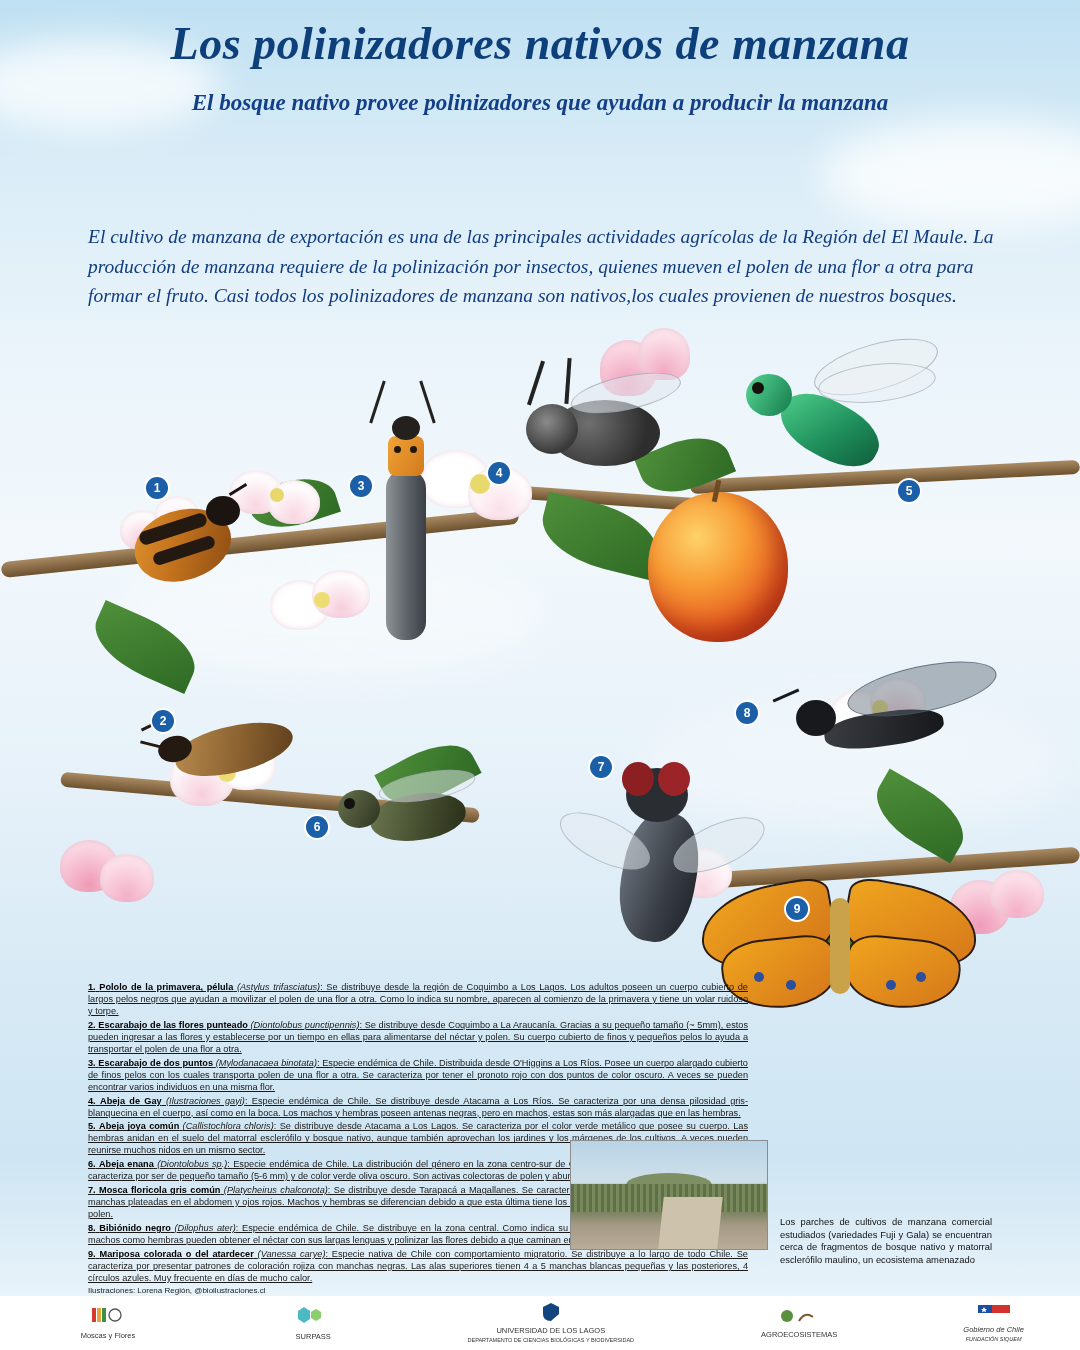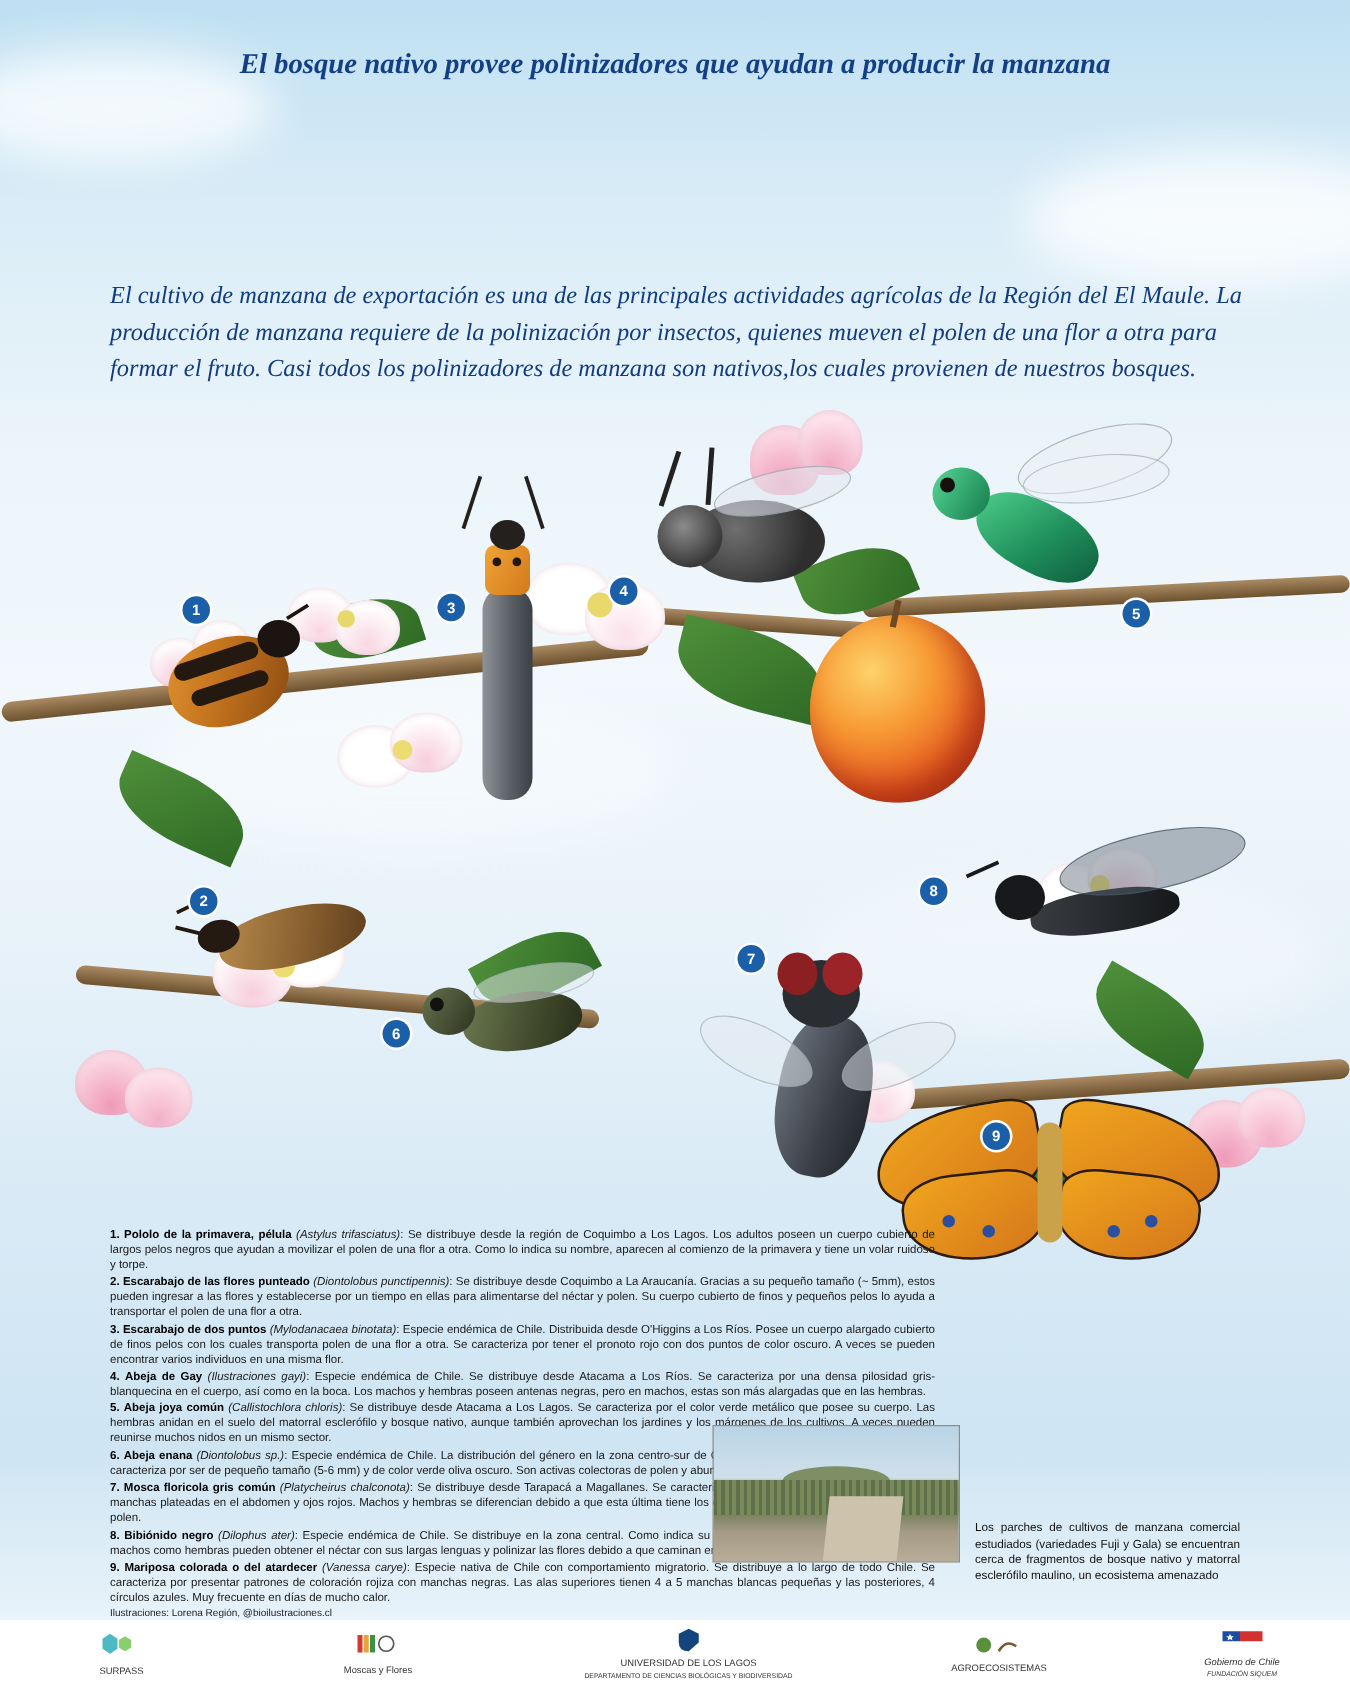--- a/index.html
+++ b/index.html
@@ -43,21 +43,21 @@
   
   .apple { position:absolute; border-radius:50% 50% 48% 48%;
     background:radial-gradient(circle at 35% 30%, #ffd26a 0%, #f79a34 35%, #e4551f 70%, #b8331a 100%);
     box-shadow:inset -10px -12px 22px rgba(120,20,10,.45);}
 
   
   .bfly-wing { position:absolute; background:linear-gradient(145deg,#f0a51e,#d4761a); border:2px solid #2b1b10; }
 
   
   .species { position:absolute; left:88px; top:982px; width:660px;
-     font-size:9.2px; line-height:1.30; color:#1a1a1a; text-align:justify; }
+     font-size:9.2px; line-height:1.30; color:#1a1a1a; text-align:justify;text-decoration:underline; }
   .species p { margin:0 0 2px 0; }
   .species b { color:#000; }
   .species i { font-style:italic; }
 
   
   .photo { position:absolute; left:570px; top:1140px; width:196px; height:108px;
      background:linear-gradient(to bottom,#b9d4e6 0%,#cfe0ea 38%,#8a9a6f 45%,#6e7d55 62%,#a59a86 78%,#b9ad99 100%);
      border:1px solid #8c8c8c; overflow:hidden; }
   .photo .road { position:absolute; left:46%; top:52%; width:30%; height:48%;
      background:#cdc3ad; transform:skewX(-6deg); }
@@ -80,20 +80,21 @@
 <body>
 
 <div class="poster">
 
   <div class="cloud" style="left:-40px;top:40px;width:260px;height:90px;"></div>
   <div class="cloud" style="left:820px;top:120px;width:320px;height:110px;"></div>
   <div class="cloud" style="left:120px;top:560px;width:420px;height:120px;opacity:.5;"></div>
   <div class="cloud" style="left:640px;top:700px;width:420px;height:130px;opacity:.45;"></div>
 
   <div class="title-block">
+    <div class="t1">Los polinizadores nativos de manzana</div>
     <div class="subtitle">El bosque nativo provee polinizadores que ayudan a producir la manzana</div>
   </div>
   <div class="intro">El cultivo de manzana de exportación es una de las principales actividades agrícolas de la Región del El Maule. La producción de manzana requiere de la polinización por insectos, quienes mueven el polen de una flor a otra para formar el fruto. Casi todos los polinizadores de manzana son nativos,los cuales provienen de nuestros bosques.</div>
 
   <div class="stage">
 
     <div class="branch" style="left:0px;top:215px;width:520px;height:16px;transform:rotate(-6deg);"></div>
     <div class="branch" style="left:430px;top:170px;width:300px;height:13px;transform:rotate(4deg);"></div>
     <div class="branch" style="left:690px;top:150px;width:390px;height:14px;transform:rotate(-3deg);"></div>
     <div class="branch" style="left:60px;top:470px;width:420px;height:15px;transform:rotate(5deg);"></div>
@@ -297,40 +298,40 @@
   <div class="photo">
     <div class="hill"></div>
     <div class="trees"></div>
     <div class="road"></div>
   </div>
   <div class="caption">Los parches de cultivos de manzana comercial estudiados (variedades Fuji y Gala) se encuentran cerca de fragmentos de bosque nativo y matorral esclerófilo maulino, un ecosistema amenazado</div>
 
   <div class="credit">Ilustraciones: Lorena Región, @bioilustraciones.cl</div>
 
   <div class="logobar">
-    <div class="logo" style="width:18%;">
-      <span class="mark">
-        <svg width="34" height="22" viewBox="0 0 34 22">
-          <polygon points="8,2 14,6 14,14 8,18 2,14 2,6" fill="#1fa7b5" opacity=".8"></polygon>
-          <polygon points="20,4 25,7 25,13 20,16 15,13 15,7" fill="#6dc24a" opacity=".8"></polygon>
-        </svg>
-      </span>
-      <span>SURPASS</span>
-    </div>
     <div class="logo" style="width:20%;">
       <span class="mark">
         <svg width="34" height="20" viewBox="0 0 34 20">
           <rect x="1" y="2" width="4" height="14" fill="#d23b2e"></rect>
           <rect x="6" y="2" width="4" height="14" fill="#e8a33a"></rect>
           <rect x="11" y="2" width="4" height="14" fill="#3f8f47"></rect>
           <circle cx="24" cy="9" r="6" fill="none" stroke="#555" stroke-width="1.3"></circle>
         </svg>
       </span>
       <span>Moscas y Flores</span>
     </div>
+    <div class="logo" style="width:18%;">
+      <span class="mark">
+        <svg width="34" height="22" viewBox="0 0 34 22">
+          <polygon points="8,2 14,6 14,14 8,18 2,14 2,6" fill="#1fa7b5" opacity=".8"></polygon>
+          <polygon points="20,4 25,7 25,13 20,16 15,13 15,7" fill="#6dc24a" opacity=".8"></polygon>
+        </svg>
+      </span>
+      <span>SURPASS</span>
+    </div>
     <div class="logo" style="width:26%;">
       <span class="mark">
         <svg width="20" height="20" viewBox="0 0 20 20">
           <path d="M10 1 L18 5 L18 12 Q10 19 10 19 Q2 19 2 12 L2 5 Z" fill="#12447e"></path>
         </svg>
       </span>
       <span>UNIVERSIDAD DE LOS LAGOS</span><br>
       <span style="font-size:5.5px;">DEPARTAMENTO DE CIENCIAS BIOLÓGICAS Y BIODIVERSIDAD</span>
     </div>
     <div class="logo" style="width:20%;">

